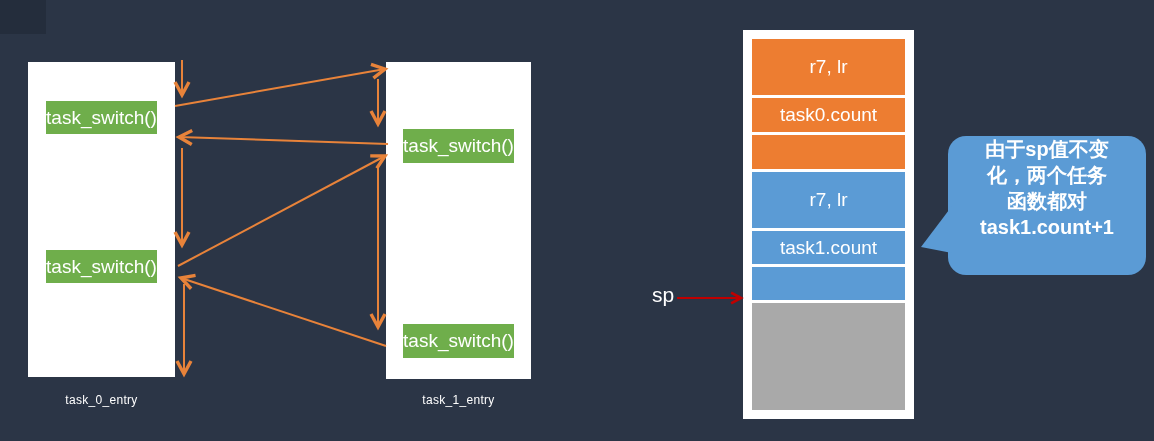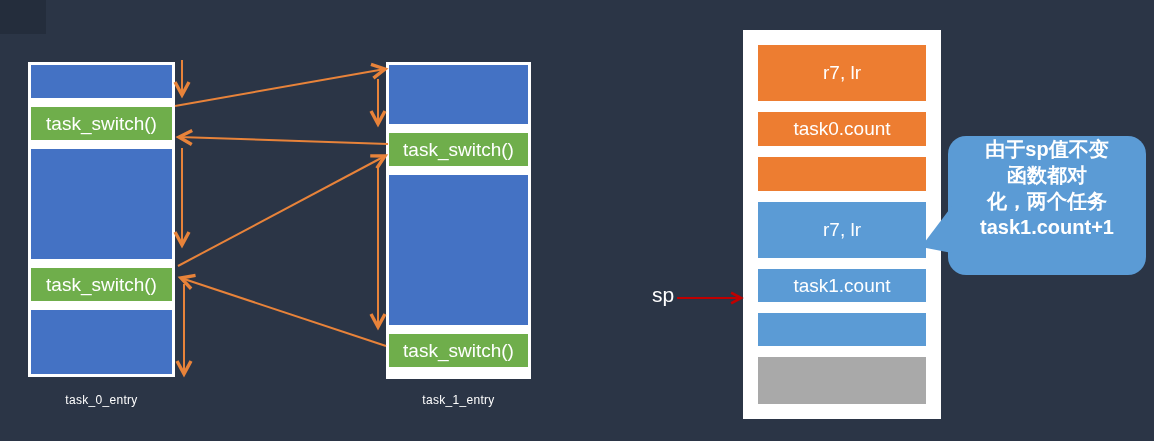--- a/index.html
+++ b/index.html
@@ -7,33 +7,33 @@
     --arrow-orange:#e8833a; --stack-orange:#ed7d31; --stack-blue:#5b9bd5;
     --stack-gray:#a9a9a9; --sp-red:#c00000; --bubble-blue:#5b9bd5; --border-white:#ffffff;
   }
   *{margin:0;padding:0;box-sizing:border-box;}
   body{font-family:"Liberation Sans","DejaVu Sans",sans-serif;background:#1a2230;}
   .canvas{position:relative;width:1154px;height:441px;background:var(--background);overflow:hidden;}
 
   .corner-shade{position:absolute;left:0;top:0;width:46px;height:34px;background:rgba(0,0,0,0.14);}
 
   
-  .task-col{position:absolute;background:var(--border-white);padding:3px;display:flex;flex-direction:column;gap:9px;}
+  .task-col{position:absolute;background:var(--border-white);padding:3px;display:flex;flex-direction:column;gap:3px;align-items:center;}
   .task0-col{left:28px;top:62px;width:147px;height:315px;}
   .task1-col{left:386px;top:62px;width:145px;height:317px;}
   .seg-blue{background:var(--column-blue);}
   .seg-green{background:var(--switch-green);color:#fff;font-size:19px;display:flex;align-items:center;justify-content:center;white-space:nowrap;}
   .grow{flex:1 1 auto;}
 
   .col-label{position:absolute;color:#fff;font-size:12px;text-align:center;letter-spacing:0.3px;}
   .task0-label{left:28px;top:393px;width:147px;}
   .task1-label{left:386px;top:393px;width:145px;}
 
   
-  .stack{position:absolute;left:743px;top:30px;width:198px;height:389px;background:var(--border-white);padding:15px;display:flex;flex-direction:column;gap:11px;}
+  .stack{position:absolute;left:743px;top:30px;width:171px;height:389px;background:var(--border-white);padding:9px;display:flex;flex-direction:column;gap:3px;}
   .cell{display:flex;align-items:center;justify-content:center;color:#fff;font-size:19px;}
   .cell-orange{background:var(--stack-orange);}
   .cell-blue{background:var(--stack-blue);}
   .cell-gray{background:var(--stack-gray);}
 
   .sp-label{position:absolute;left:652px;top:283px;color:#fff;font-size:21px;}
 
   
   .callout{position:absolute;left:948px;top:136px;width:198px;height:139px;background:var(--bubble-blue);
     border-radius:18px;display:flex;flex-direction:column;align-items:center;
@@ -75,22 +75,22 @@
     <div class="cell cell-orange" style="height:34px"></div>
     <div class="cell cell-blue" style="height:56px">r7, lr</div>
     <div class="cell cell-blue" style="height:33px">task1.count</div>
     <div class="cell cell-blue" style="height:33px"></div>
     <div class="cell cell-gray grow"></div>
   </div>
   <div class="sp-label">sp</div>
 
   <div class="callout">
     <div>由于sp值不变</div>
+    <div>化，两个任务</div>
     <div>函数都对</div>
-    <div>化，两个任务</div>
     <div>task1.count+1</div>
   </div>
 
   <svg class="overlay" width="1154" height="441" viewBox="0 0 1154 441">
     <defs>
       <marker id="ah" markerWidth="11" markerHeight="11" refX="7.5" refY="4.5" orient="auto">
         <polyline points="1,1 7.5,4.5 1,8" fill="none" stroke="#e8833a" stroke-width="1.7"></polyline>
       </marker>
       <marker id="ahr" markerWidth="10" markerHeight="10" refX="6.5" refY="4" orient="auto">
         <polyline points="1,1 6.5,4 1,7" fill="none" stroke="#c00000" stroke-width="1.5"></polyline>

